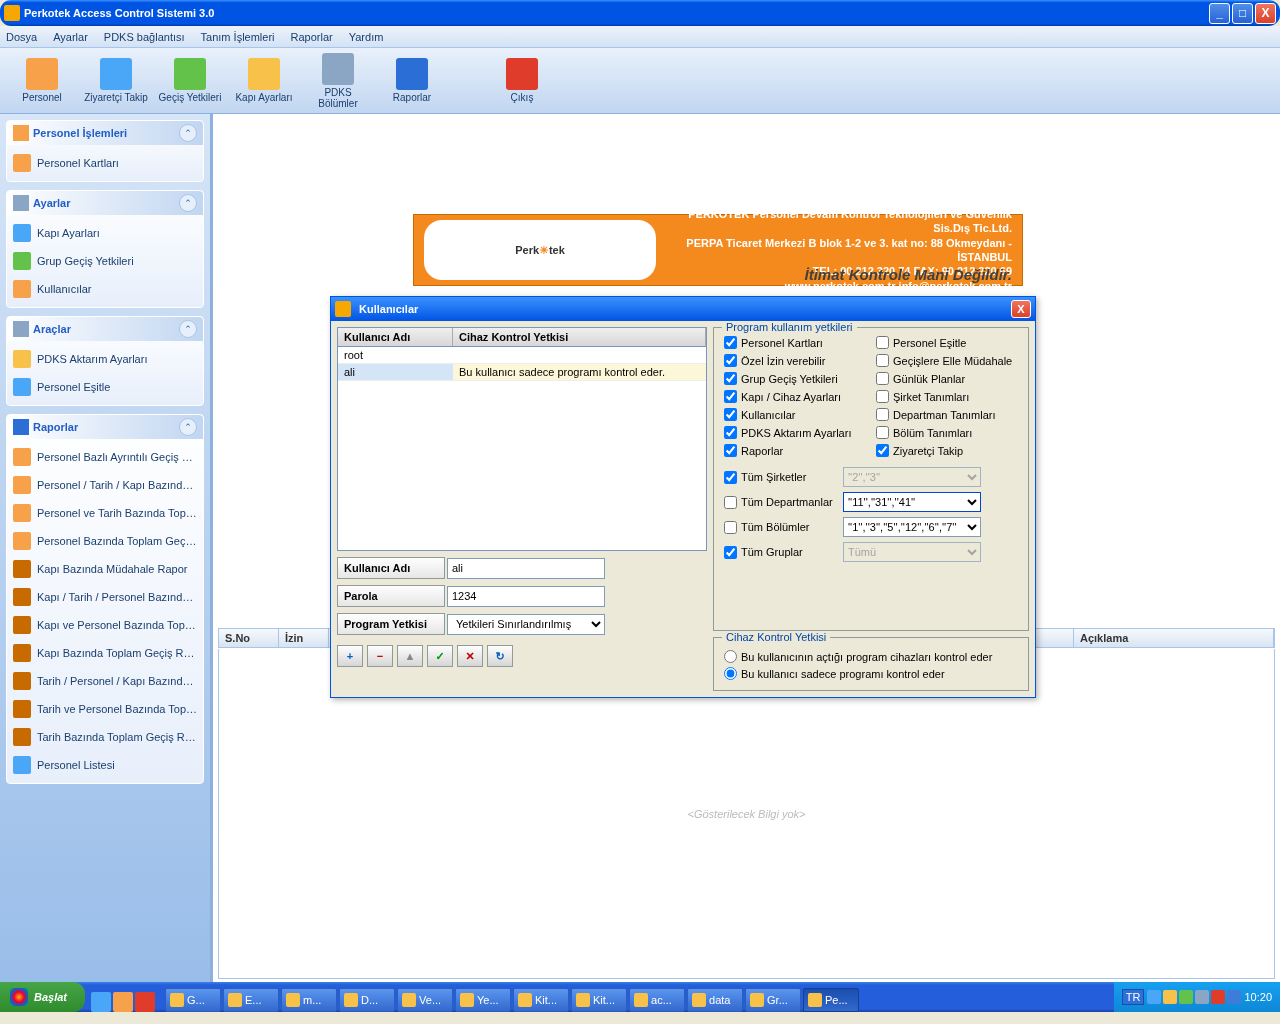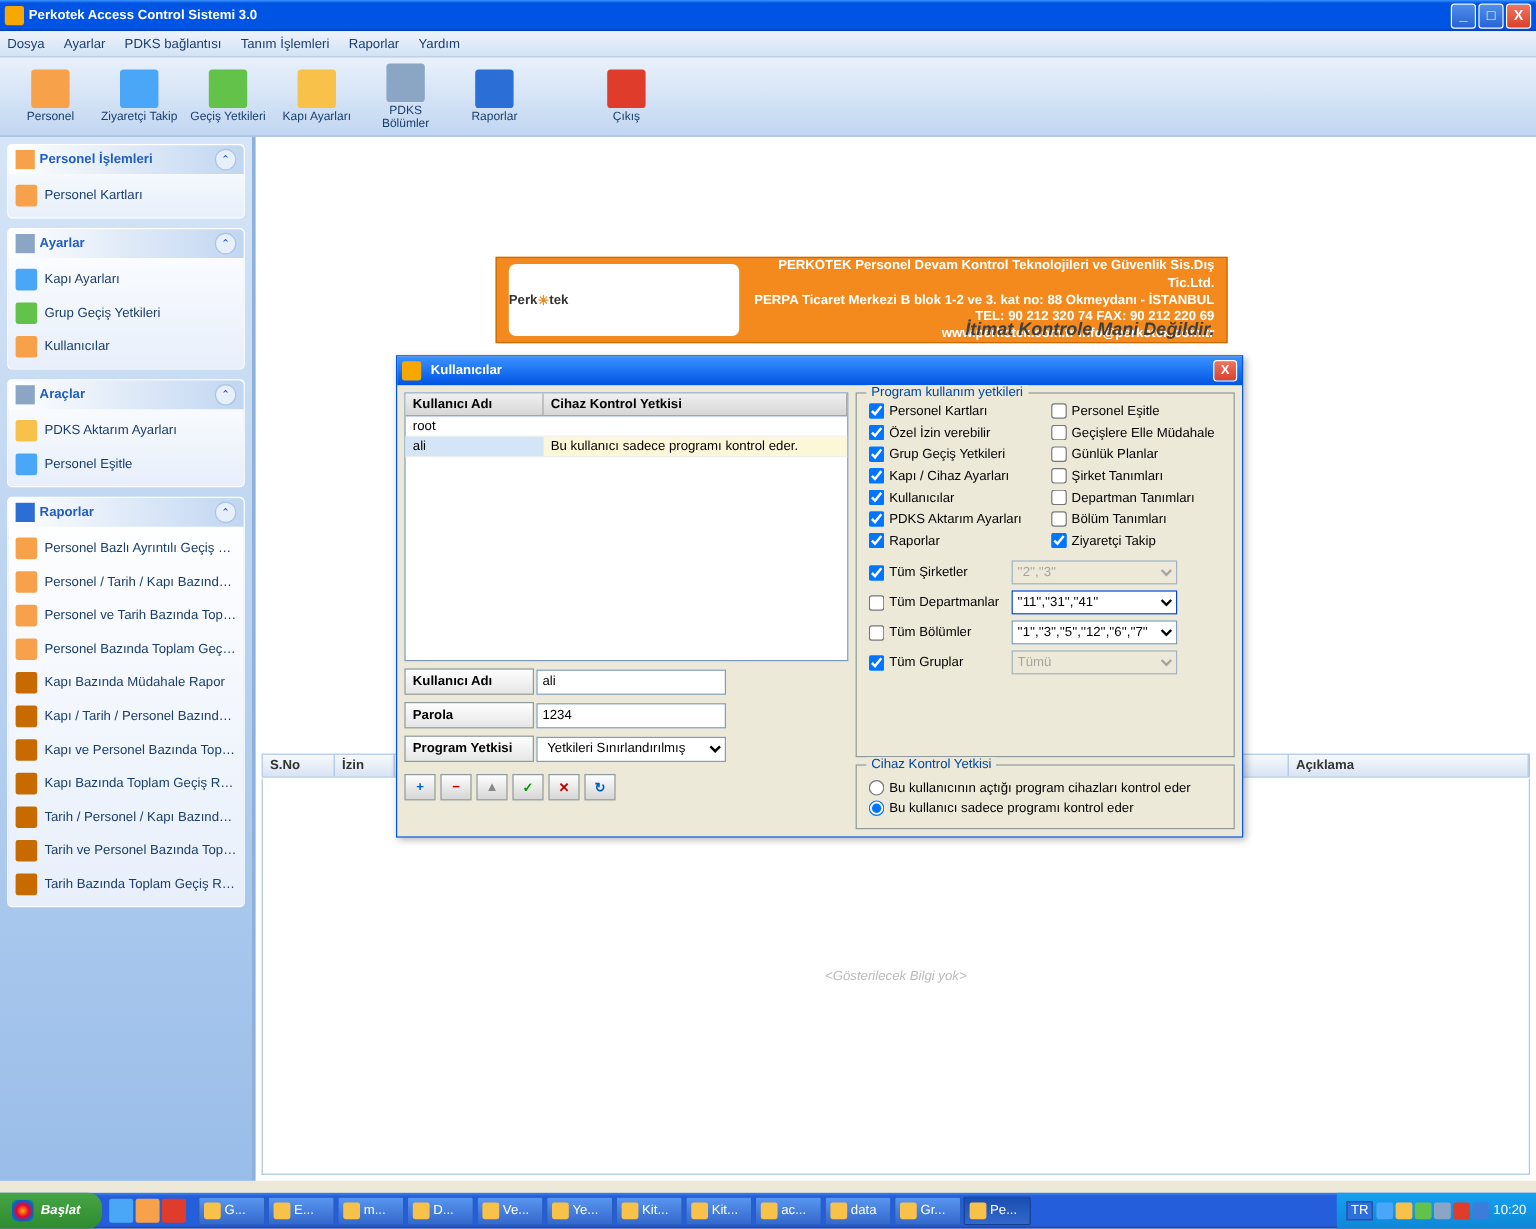--- a/index.html
+++ b/index.html
@@ -1,18 +1,18 @@
 <!DOCTYPE html>
 <html><head>
 <meta charset="utf-8">
 <style>
 * { box-sizing: border-box; margin: 0; padding: 0; font-family: Tahoma, sans-serif; font-size: 11px; }
 body { width: 1280px; height: 1024px; background: #ece9d8; overflow: hidden; position: relative; }
 
-.titlebar { height: 26px; background: linear-gradient(to bottom, #3a92ff, #0054e3 10%, #0054e3 90%, #003db3); display: flex; align-items: center; padding: 0 4px; color: #fff; }
+.titlebar { height: 26px; background: linear-gradient(to bottom, #3a92ff, #0054e3 10%, #0054e3 90%, #003db3); display: flex; align-items: center; padding: 0 4px; color: #fff; border-radius: 11px; }
 .titlebar-icon { width: 16px; height: 16px; background: #f7a800; border-radius: 2px; margin-right: 4px; }
 .titlebar-text { flex: 1; font-weight: bold; }
 .winbtns { display: flex; gap: 2px; }
 .winbtn { width: 21px; height: 21px; border: 1px solid #fff; border-radius: 3px; display: flex; align-items: center; justify-content: center; color: #fff; font-weight: bold; font-size: 12px; }
 .winbtn.min, .winbtn.max { background: linear-gradient(to bottom, #4f8fe8, #2762d7); }
 .winbtn.close { background: linear-gradient(to bottom, #f07460, #d9412a); }
 
 .menubar { height: 22px; background: linear-gradient(to bottom, #eef3fb, #d2e2f5); display: flex; align-items: center; padding: 0 6px; border-bottom: 1px solid #a9c5e7; }
 .menubar span { margin-right: 16px; color: #1a3e6e; cursor: default; }
 
@@ -28,21 +28,21 @@
 .panel-head .phicon { width: 16px; height: 16px; margin-right: 4px; }
 .panel-head .phtitle { flex: 1; font-weight: bold; color: #215dc6; }
 .panel-head .phcoll { width: 18px; height: 18px; border-radius: 50%; background: #e7effb; border: 1px solid #a9c5e7; display: flex; align-items: center; justify-content: center; color: #215dc6; font-size: 9px; }
 .panel-body { padding: 4px 2px; }
 .sideitem { display: flex; align-items: center; padding: 5px 4px; color: #1a3e6e; cursor: default; }
 .sideitem .siicon { width: 18px; height: 18px; margin-right: 6px; border-radius: 2px; }
 .sideitem .silabel { white-space: nowrap; overflow: hidden; text-overflow: ellipsis; flex: 1; }
 
 .content { flex: 1; background: #fff; position: relative; border-left: 3px solid #8db0dc; }
 .banner { position: absolute; left: 200px; top: 100px; width: 610px; height: 72px; background: #f48a1d; border: 1px solid #c76a00; display: flex; align-items: center; }
-.banner-logo { width: 192px; height: 60px; background: #fff; border-radius: 6px; margin-left: 10px; display: flex; align-items: center; font-size: 22px; font-weight: bold; color: #333; }
+.banner-logo { width: 232px; height: 60px; background: #fff; border-radius: 18px; margin-left: 10px; display: flex; align-items: center; justify-content: center; font-size: 22px; font-weight: bold; color: #333; }
 .banner-text { flex: 1; padding: 4px 10px; color: #fff; font-size: 9px; text-align: right; line-height: 1.3; }
 .banner-footer { position: absolute; bottom: 2px; right: 10px; color: #404040; font-style: italic; font-weight: bold; font-size: 15px; }
 
 .gridhead { position: absolute; left: 5px; top: 514px; right: 5px; height: 20px; background: linear-gradient(to bottom, #f6f9fd, #d8e4f3); border: 1px solid #a9c5e7; display: flex; }
 .gridhead div { border-right: 1px solid #a9c5e7; padding: 3px 6px; font-weight: bold; color: #333; }
 .gridempty { position: absolute; left: 5px; top: 535px; right: 5px; bottom: 5px; display: flex; align-items: center; justify-content: center; color: #bbb; font-style: italic; border: 1px solid #a9c5e7; border-top: none; }
 
 
 .dialog { position: absolute; left: 330px; top: 296px; width: 706px; height: 402px; background: #ece9d8; border: 1px solid #0054e3; box-shadow: 2px 2px 6px rgba(0,0,0,0.3); }
 .dlg-title { height: 24px; background: linear-gradient(to bottom, #3a92ff, #0054e3); display: flex; align-items: center; padding: 0 4px; color: #fff; }
@@ -80,21 +80,21 @@
 .permgrid { display: grid; grid-template-columns: 1fr 1fr; gap: 5px 10px; }
 .permitem { display: flex; align-items: center; gap: 4px; }
 .permitem input[type=checkbox] { width: 13px; height: 13px; }
 .scoperows { margin-top: 10px; display: grid; grid-template-columns: 115px 140px; gap: 5px 4px; align-items: center; }
 .scoperows select { width: 138px; height: 20px; border: 1px solid #7f9db9; background: #fff; font-size: 11px; }
 .scoperows select[disabled] { background: #ece9d8; color: #888; }
 .scoperows .dep { border: 1px solid #0046d5; }
 .radiorow { display: flex; align-items: center; gap: 4px; margin-top: 4px; }
 
 
-.taskbar { position: absolute; bottom: 0; left: 0; right: 0; height: 30px; background: linear-gradient(to bottom, #3a81ea, #245edb 10%, #245edb 90%, #1941a5); display: flex; align-items: center; }
+.taskbar { position: absolute; bottom: 12px; left: 0; right: 0; height: 30px; background: linear-gradient(to bottom, #3a81ea, #245edb 10%, #245edb 90%, #1941a5); display: flex; align-items: flex-end; }
 .startbtn { height: 30px; padding: 0 18px 0 10px; background: linear-gradient(to bottom, #46a546, #2e8b2e); color: #fff; font-weight: bold; font-style: italic; display: flex; align-items: center; border-radius: 0 12px 12px 0; font-size: 15px; }
 .startbtn::before { content: ""; width: 18px; height: 18px; background: radial-gradient(circle, #f7b500 0%, #e03 40%, #06c 70%, #3a3 100%); border-radius: 3px; margin-right: 6px; }
 .ql { display: flex; gap: 2px; padding: 0 6px; }
 .ql div { width: 20px; height: 20px; border-radius: 2px; }
 .tasks { flex: 1; display: flex; gap: 2px; padding: 0 4px; overflow: hidden; }
 .taskbtn { height: 24px; min-width: 56px; max-width: 62px; background: linear-gradient(to bottom, #5a96f0, #3368cc); border: 1px solid #2b5dbd; border-radius: 2px; color: #fff; display: flex; align-items: center; padding: 0 4px; font-size: 10px; overflow: hidden; white-space: nowrap; }
 .taskbtn.active { background: linear-gradient(to bottom, #1a4fb0, #3368cc); border-color: #163f8e; }
 .tray { display: flex; align-items: center; gap: 3px; padding: 0 8px; background: linear-gradient(to bottom, #17a0f0, #0d87d6); height: 30px; color: #fff; }
 .tray-lang { background: #2f6fd9; padding: 1px 3px; border: 1px solid #1a4fa5; }
 .tray-icons { display: flex; gap: 2px; }
@@ -251,20 +251,24 @@
             <div class="silabel">Tarih / Personel / Kapı Bazında To...</div>
           </div>
           <div class="sideitem">
             <div class="siicon" style="background: rgb(199, 106, 0);"></div>
             <div class="silabel">Tarih ve Personel Bazında Toplam...</div>
           </div>
           <div class="sideitem">
             <div class="siicon" style="background: rgb(199, 106, 0);"></div>
             <div class="silabel">Tarih Bazında Toplam Geçiş Raporu</div>
           </div>
+          <div class="sideitem">
+            <div class="siicon" style="background: rgb(74, 167, 247);"></div>
+            <div class="silabel">Personel Listesi</div>
+          </div>
         </div>
       </div>
     </div>
   <div class="content">
     <div class="banner">
       <div class="banner-logo">
         <span>Perk</span>
           <span style="color:#f48a1d">☀</span>
           <span>tek</span>
       </div>

